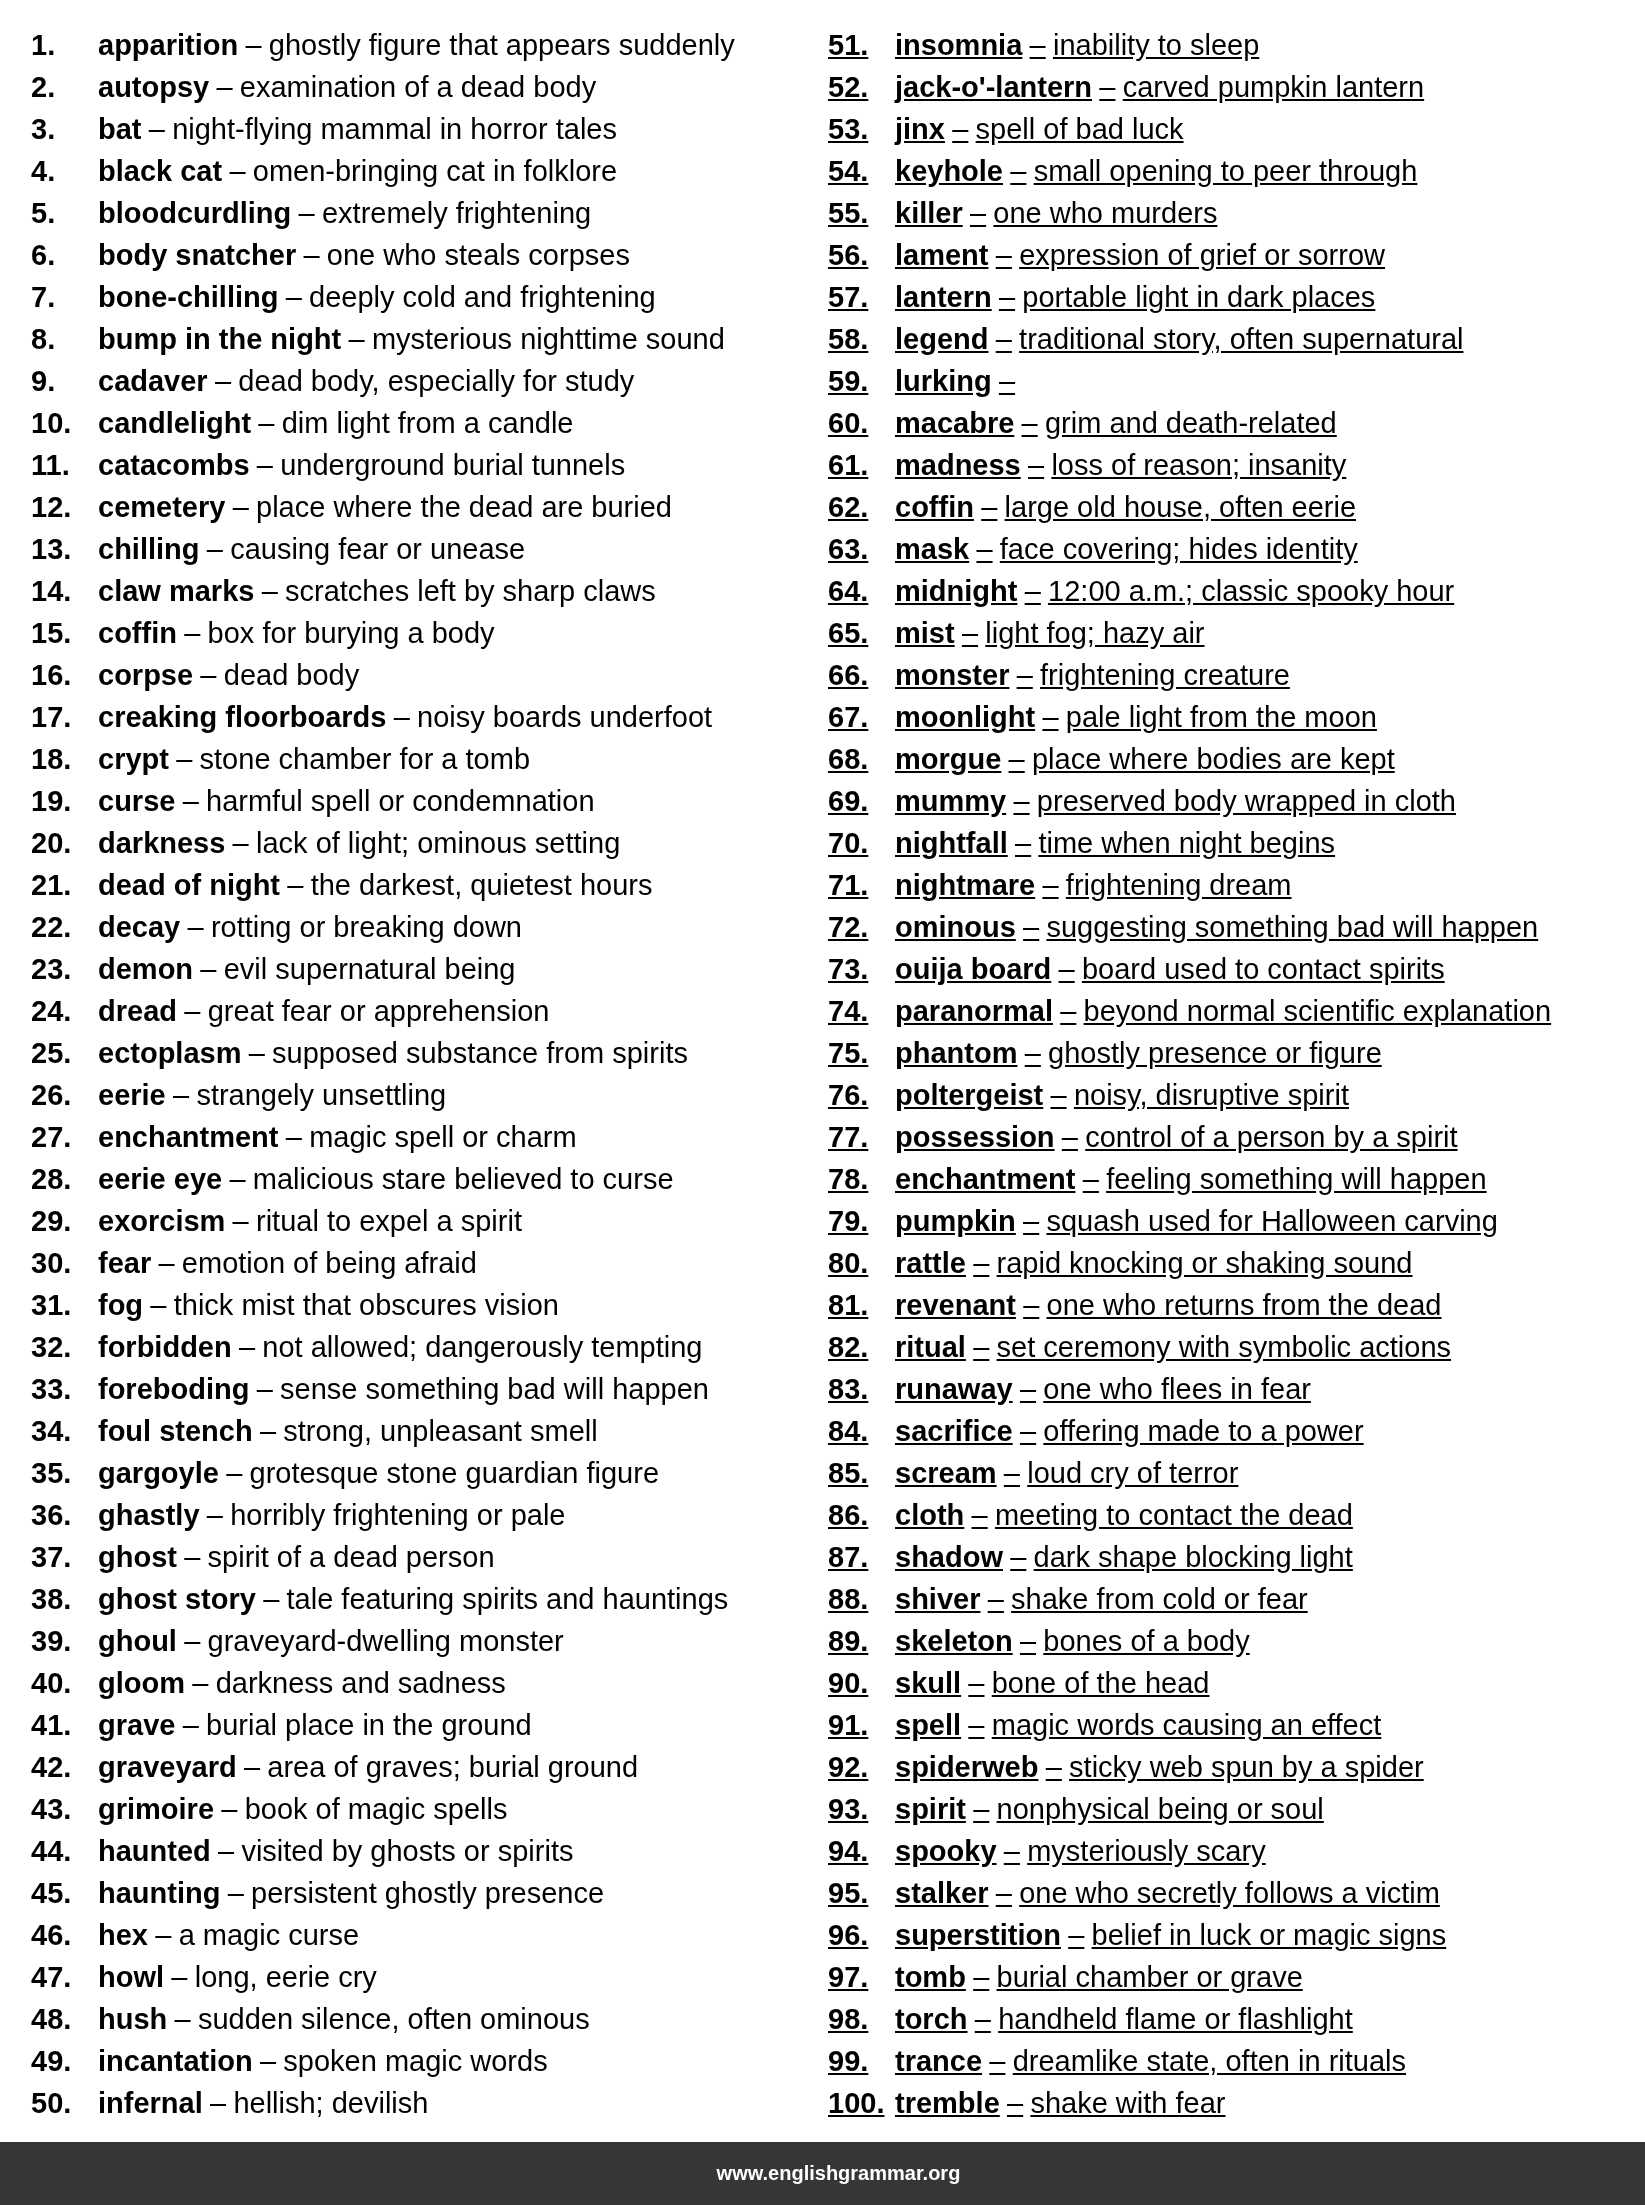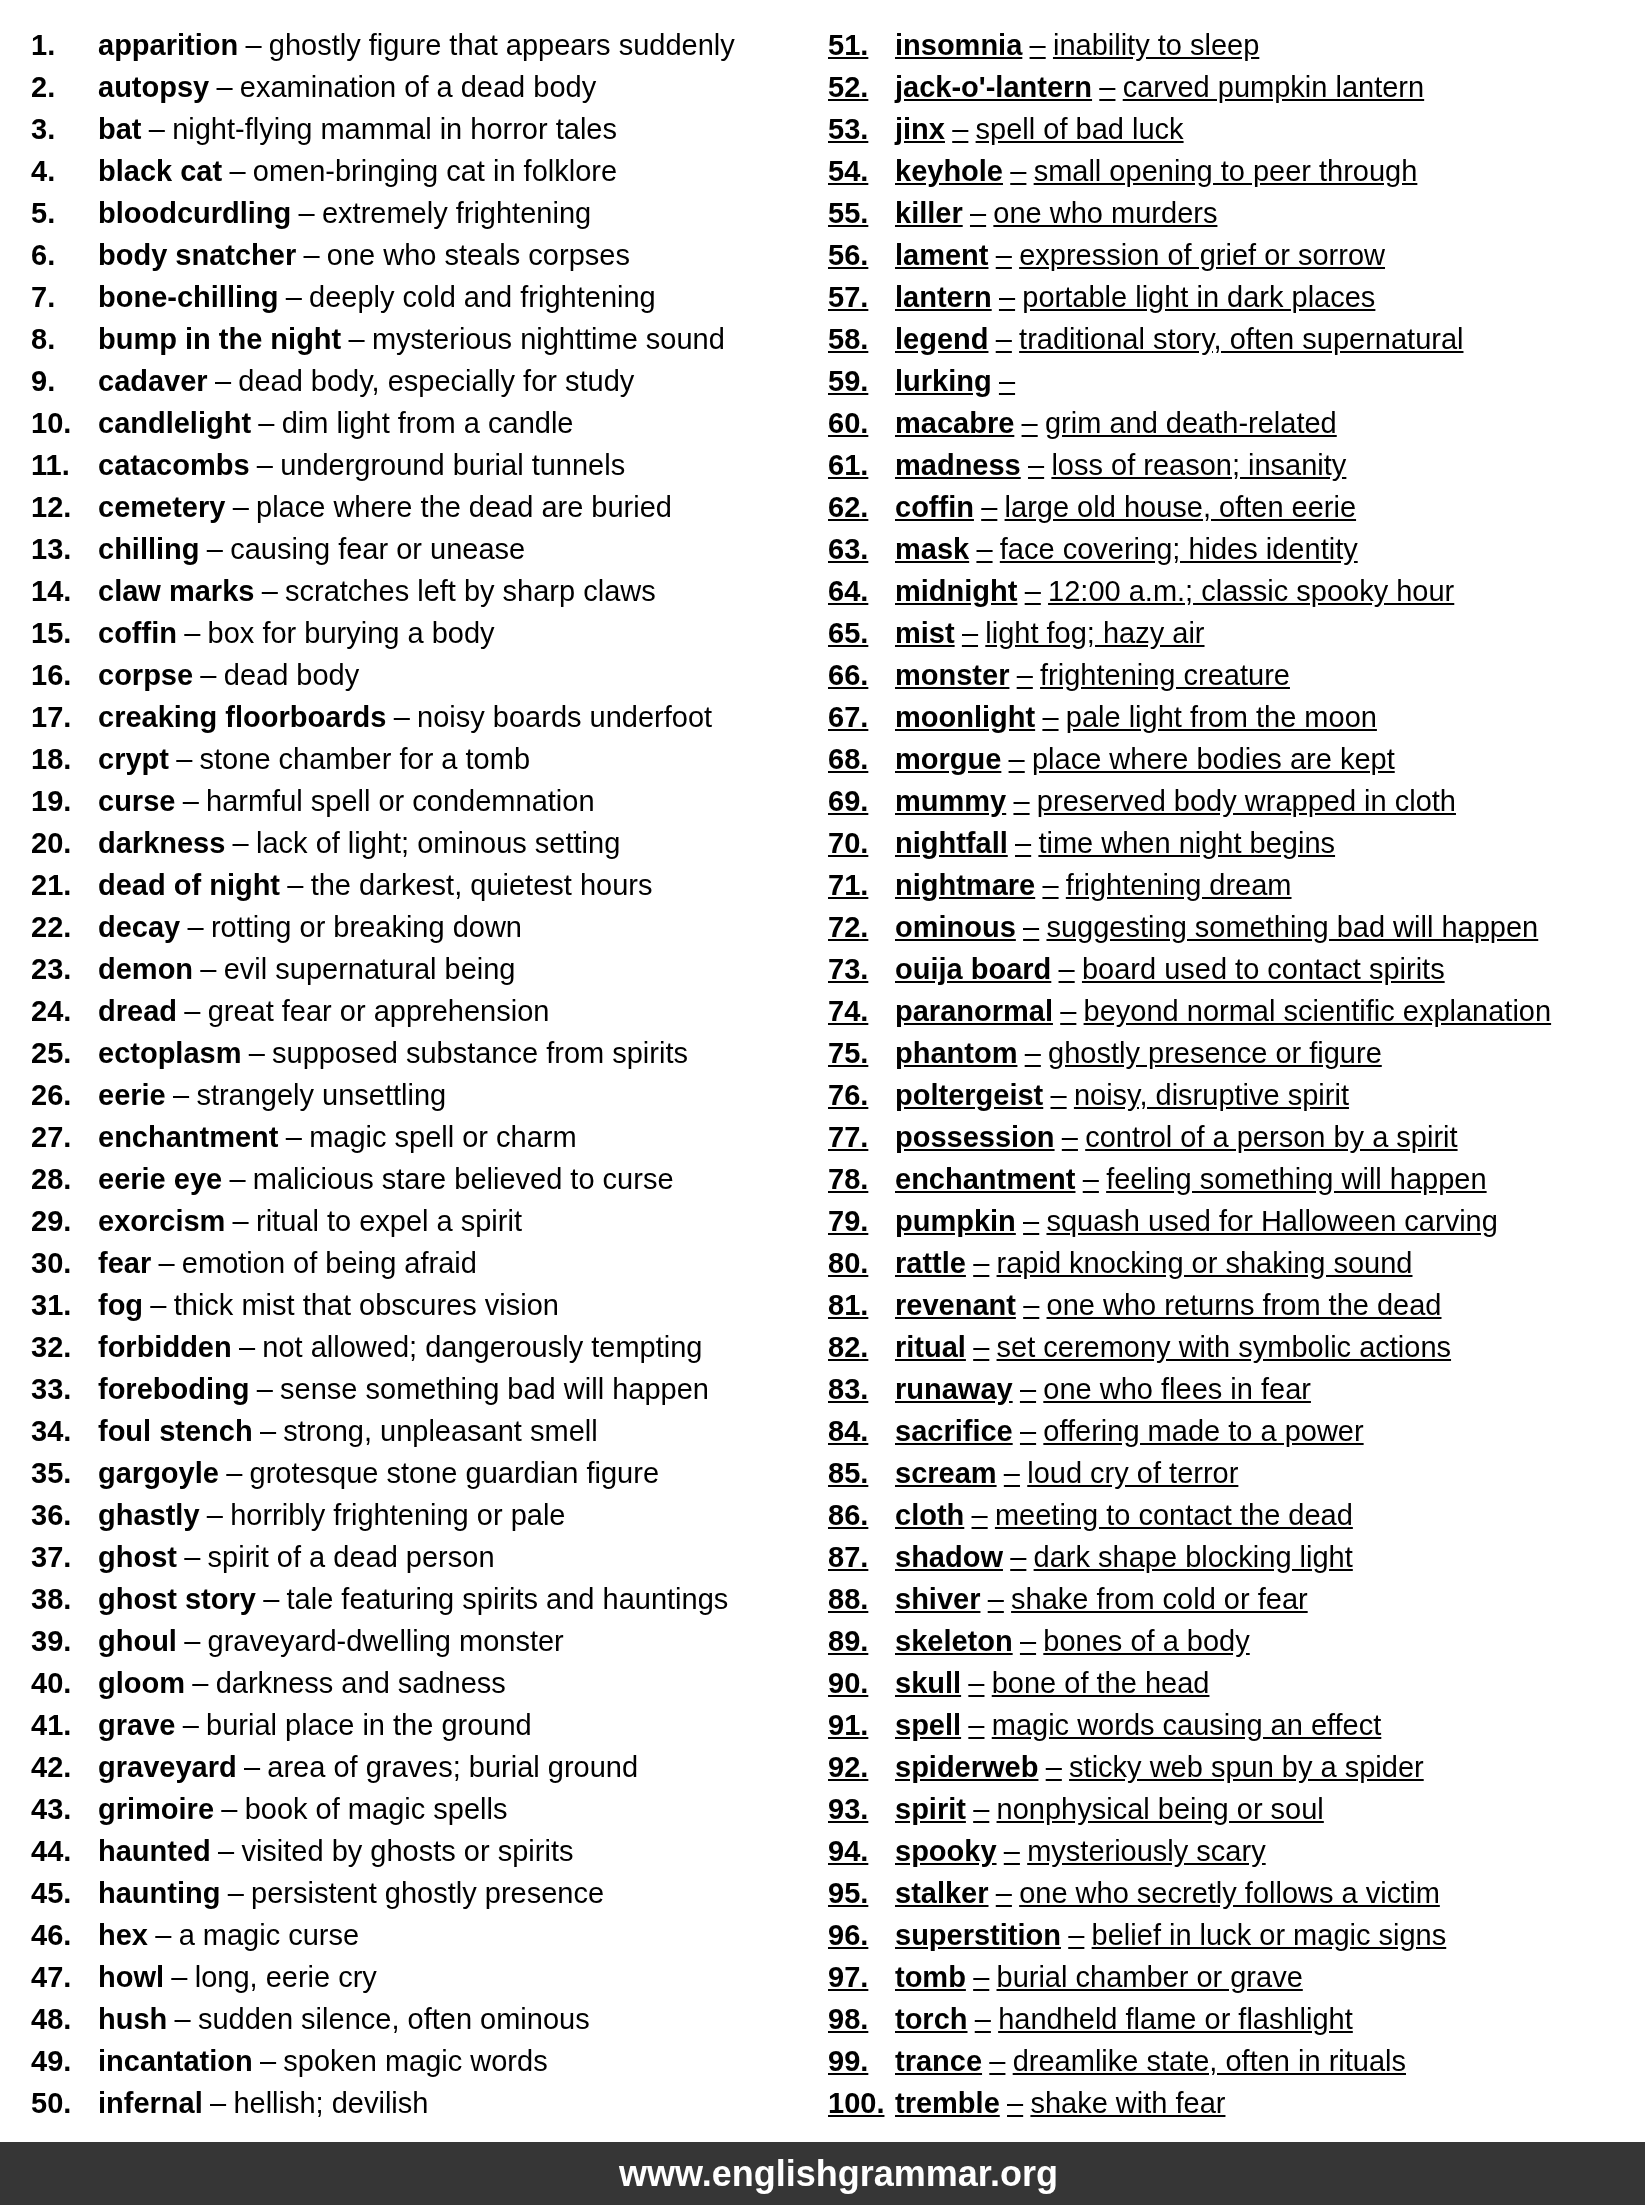--- a/index.html
+++ b/index.html
@@ -10,21 +10,21 @@
   .col-left { position: absolute; left: 31px; width: 780px; }
   .col-right { position: absolute; left: 828px; width: 808px; text-decoration: underline; }
   .entry { height: 42px; display: flex; align-items: center; font-size: 29px; line-height: 42px; white-space: nowrap; }
   .num { font-weight: bold; display: inline-block; }
   .col-left .num { width: 67px; }
   .col-right .num { width: 67px; }
   .word { font-weight: bold; }
   .dash { margin: 0 0.25em; }
   .footer { position: absolute; left: 0; bottom: 0; width: 1645px; height: 63px; background: #363636;
             display: flex; align-items: center; justify-content: center; }
-  .footer-text { color: #ffffff; font-weight: bold; font-size: 36px; margin-left: 32px; }
+  .footer-text { color: #ffffff; font-weight: bold; font-size: 20px; margin-left: 32px; }
 </style>
 </head>
 <body>
 
 <div class="columns">
   <div class="col col-left" id="col-left">
       <div class="entry">
     <span class="num">1.</span>
     <span class="word">apparition</span>
     <span class="dash">–</span>

